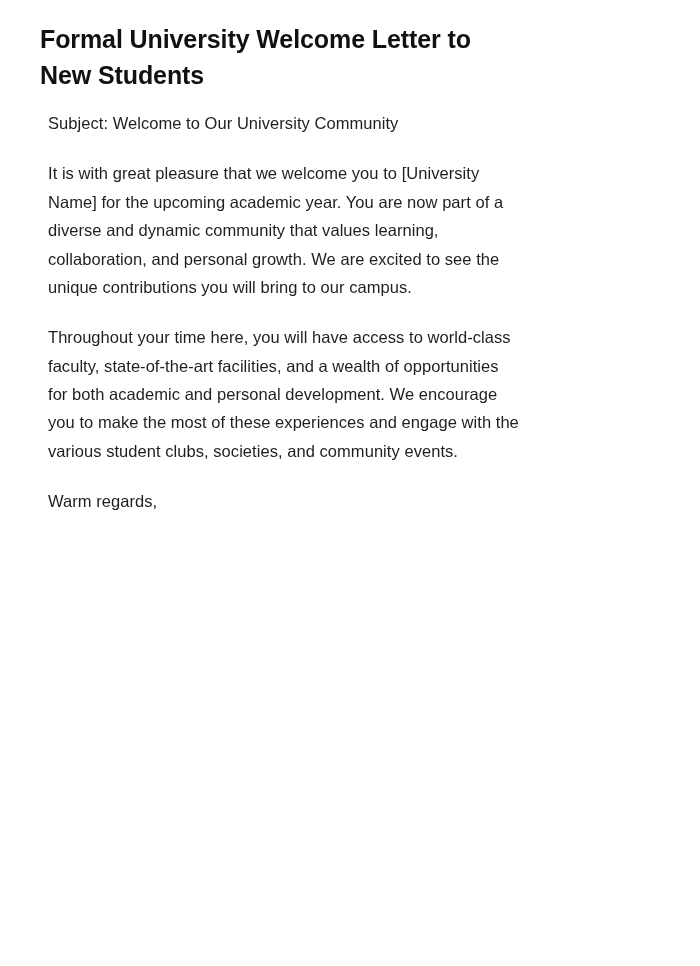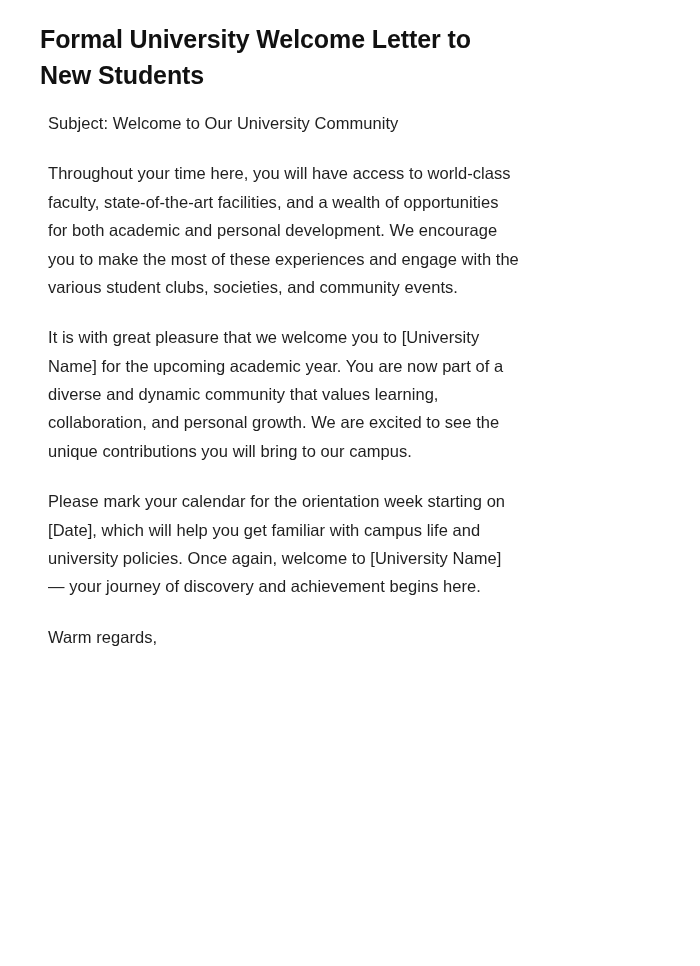--- a/index.html
+++ b/index.html
@@ -41,23 +41,22 @@
 </head>
 <body>
 
 <div class="page">
 
   <h1 class="doc-title">Formal University Welcome Letter to New Students</h1>
 
   <p class="doc-para">Subject: Welcome to Our University Community</p>
 
 
+  <p class="doc-para">It is with great pleasure that we welcome you to [University Name] for the upcoming academic year. You are now part of a diverse and dynamic community that values learning, collaboration, and personal growth. We are excited to see the unique contributions you will bring to our campus.</p>
+
   <p class="doc-para">Throughout your time here, you will have access to world-class faculty, state-of-the-art facilities, and a wealth of opportunities for both academic and personal development. We encourage you to make the most of these experiences and engage with the various student clubs, societies, and community events.</p>
 
-  <p class="doc-para">It is with great pleasure that we welcome you to [University Name] for the upcoming academic year. You are now part of a diverse and dynamic community that values learning, collaboration, and personal growth. We are excited to see the unique contributions you will bring to our campus.</p>
-
-  <p class="doc-para">Please mark your calendar for the orientation week starting on [Date], which will help you get familiar with campus life and university policies. Once again, welcome to [University Name] — your journey of discovery and achievement begins here.</p>
 
   <p class="doc-para">Warm regards,</p>
 
 
 
 </div>
 
 </body></html>

